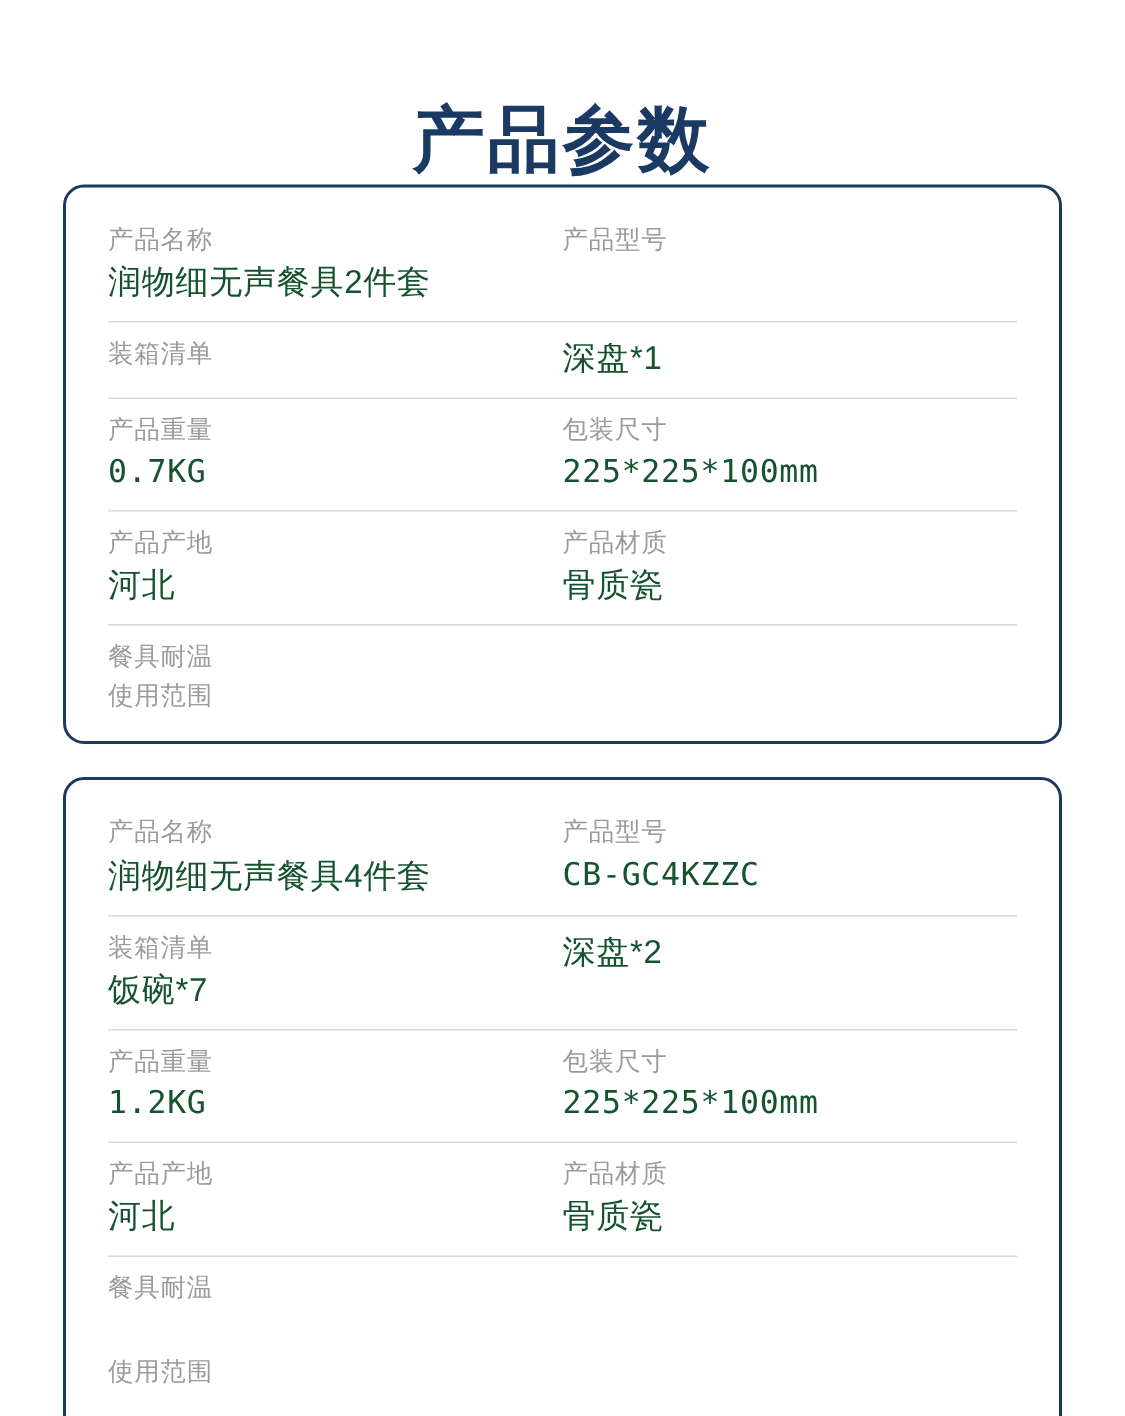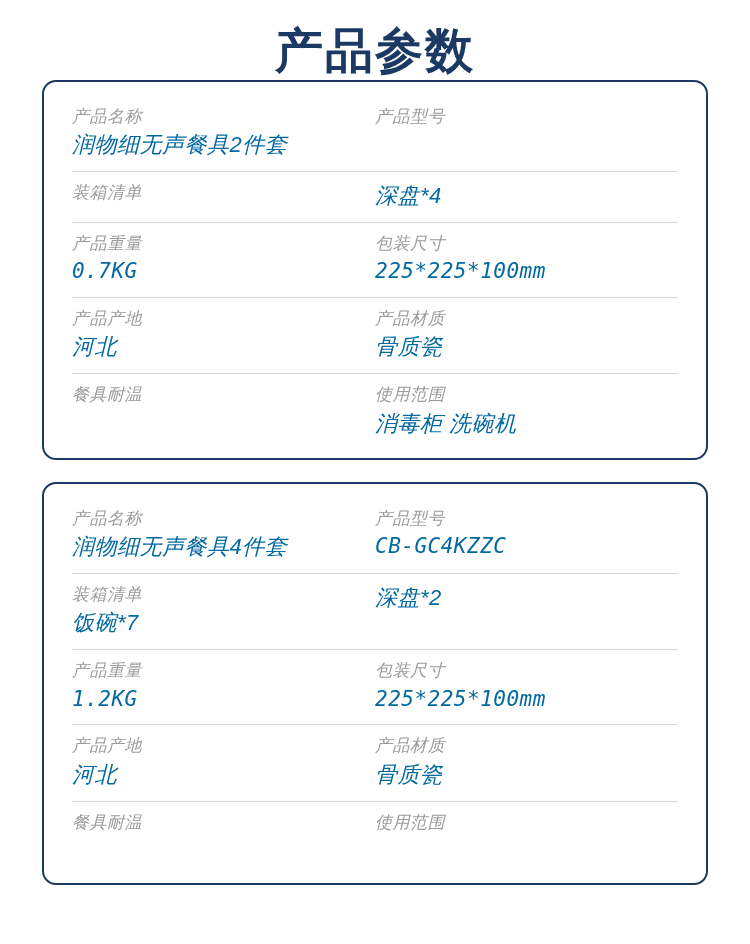--- a/index.html
+++ b/index.html
@@ -12,20 +12,21 @@
     background: #ffffff;
     font-family: "Liberation Sans", "DejaVu Sans", sans-serif;
     overflow: hidden;
     position: relative;
   }
   .page {
     width: 750px;
     height: 875px;
     position: relative;
     box-sizing: border-box;
+    margin-top: 43px;
   }
   .page-title {
     text-align: center;
     font-size: 48px;
     font-weight: bold;
     color: #1b3a63;
     letter-spacing: 2px;
     padding-top: 22px;
     line-height: 1.2;
   }
@@ -37,40 +38,40 @@
     padding: 14px 28px 8px 28px;
     background: #ffffff;
   }
   .card-gap {
     height: 22px;
   }
   .spec-row {
     display: flex;
     border-bottom: 1px solid #d8d8d8;
     padding: 8px 0 10px 0;
-    font-style: italic;
   }
   .spec-row.last {
     border-bottom: none;
+    flex-direction: column;
   }
   .spec-col {
     width: 50%;
     box-sizing: border-box;
     padding-right: 8px;
   }
   .spec-label {
     font-size: 17px;
     color: #9b9b9b;
     line-height: 1.5;
     letter-spacing: 0.5px;
     white-space: nowrap;
   }
   .spec-value {
     font-size: 22px;
-    color: #0369a1;
+    color: #14532d;
     line-height: 1.45;
     letter-spacing: 0.5px;
     white-space: nowrap;
     min-height: 30px;
   }
   .spec-value.mono {
     font-family: "DejaVu Sans Mono", "Liberation Mono", monospace;
     font-size: 21px;
   }
 </style>
@@ -92,21 +93,21 @@
         <div class="spec-label">产品型号</div>
       </div>
     </div>
 
     <div class="spec-row">
       <div class="spec-col">
         <div class="spec-label">装箱清单</div>
       </div>
       <div class="spec-col">
         <div class="spec-label"></div>
-        <div class="spec-value">深盘*4</div>
+        <div class="spec-value">深盘*1</div>
       </div>
     </div>
 
     <div class="spec-row">
       <div class="spec-col">
         <div class="spec-label">产品重量</div>
         <div class="spec-value mono">0.7KG</div>
       </div>
       <div class="spec-col">
         <div class="spec-label">包装尺寸</div>
@@ -124,21 +125,20 @@
         <div class="spec-value">骨质瓷</div>
       </div>
     </div>
 
     <div class="spec-row last">
       <div class="spec-col">
         <div class="spec-label">餐具耐温</div>
       </div>
       <div class="spec-col">
         <div class="spec-label">使用范围</div>
-        <div class="spec-value">消毒柜 洗碗机</div>
       </div>
     </div>
 
   </div>
 
   <div class="card-gap"></div>
 
   <div class="spec-card">
 
     <div class="spec-row">

